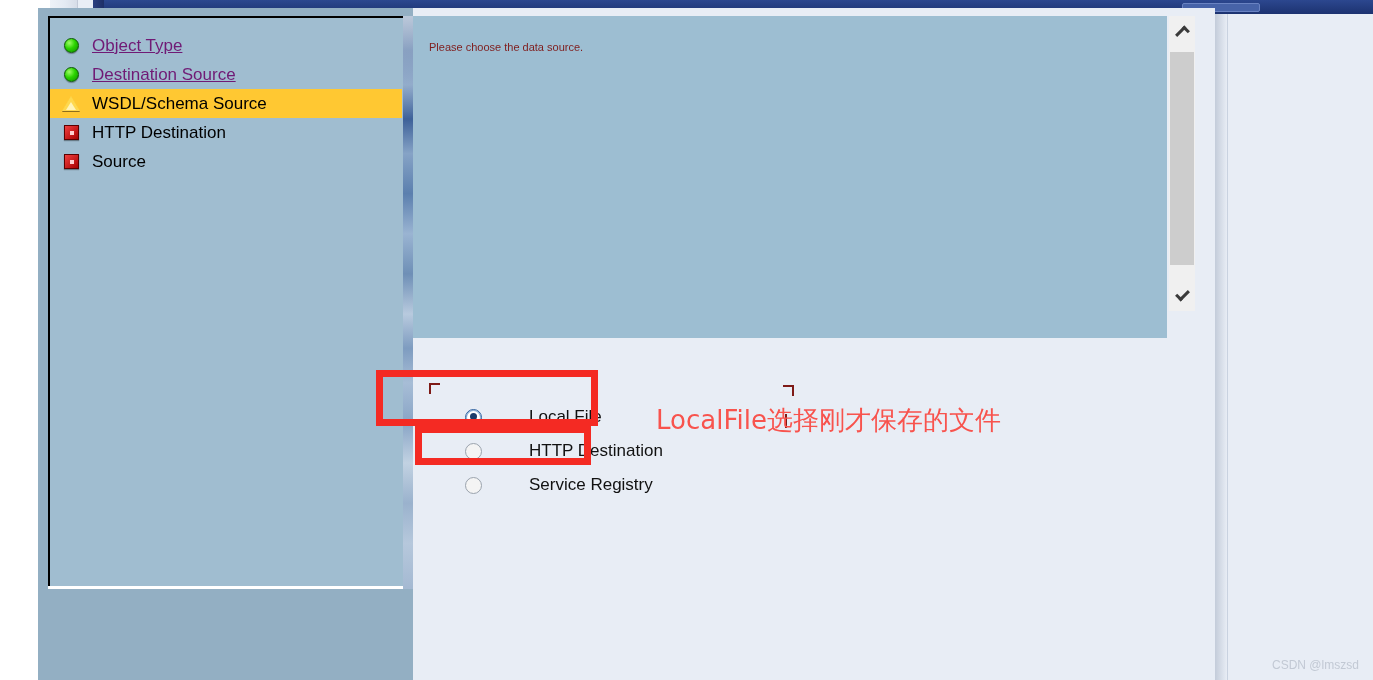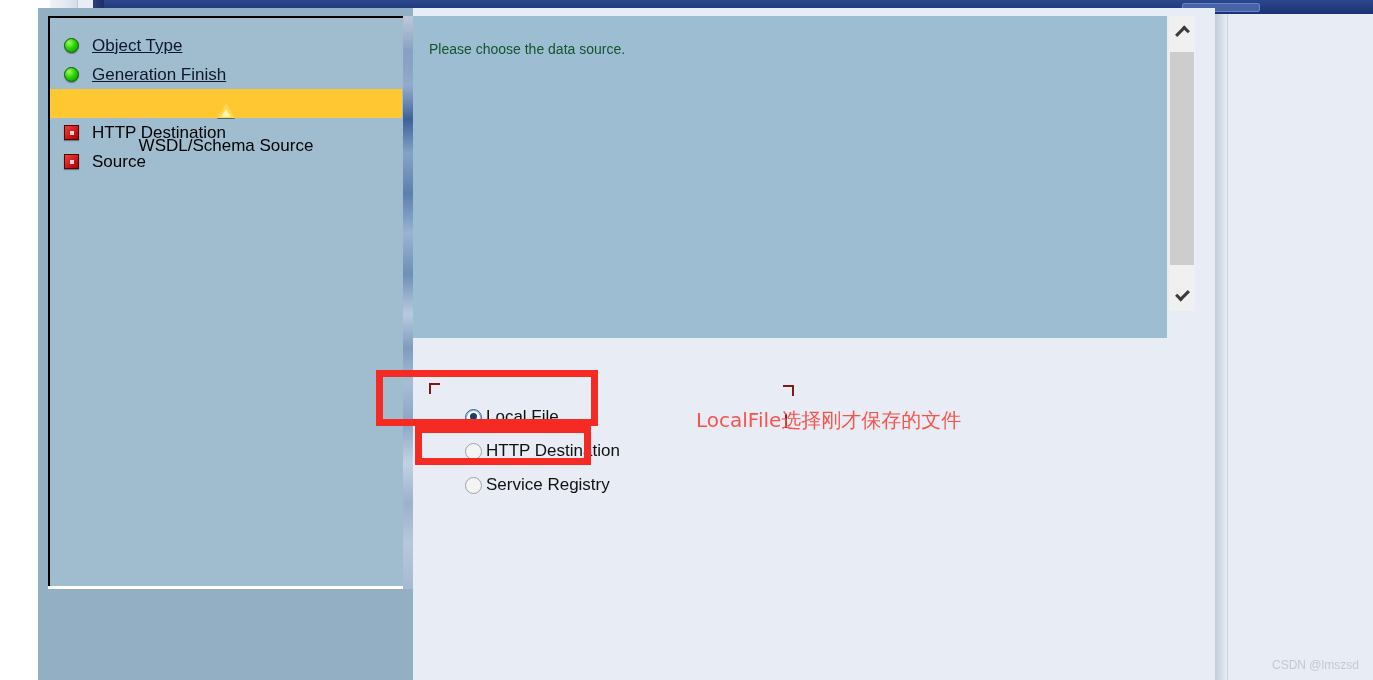--- a/index.html
+++ b/index.html
@@ -114,26 +114,25 @@
   .nav-item .icon-box {
     width: 42px; display: flex; justify-content: center; align-items: center;
     flex: 0 0 42px;
   }
   .nav-label {
     font-size: 17px; color: #000000;
     line-height: 29px;
     white-space: nowrap;
   }
   .nav-item.link .nav-label {
-    color: #0f172a; text-decoration: underline; cursor: pointer;
+    color: #701a75; text-decoration: underline; cursor: pointer;
   }
   .nav-item.current {
     background: #ffc832;
     width: 352px;
-    flex-direction: column;
   }
   .nav-item.current .nav-label { color: #000; }
 
   
   .ic-green {
     width: 15px; height: 15px; border-radius: 50%;
     background: radial-gradient(circle at 33% 30%, #9dfc66 0%, #2bd400 45%, #0e8a00 100%);
     border: 1px solid #0a5a00;
     box-shadow: 0 1px 1px rgba(0,0,0,0.35);
   }
@@ -183,21 +182,21 @@
     width: 802px; height: 672px;
     background: #e8edf5;
   }
   .message-box {
     position: absolute; left: 0; top: 8px;
     width: 754px; height: 322px;
     background: #9dbed2;
   }
   .message-text {
     position: absolute; left: 16px; top: 25px;
-    font-size: 14px; color: #14532d;
+    font-size: 11px; color: #7f1d1d;
     white-space: nowrap;
   }
 
   
   .msg-scrollbar {
     position: absolute; left: 1169px; top: 16px;
     width: 26px; height: 295px;
     background: #f0f0f0;
   }
   .sb-arrow {
@@ -242,21 +241,21 @@
     border-color: #2b5f9e;
     background: #ffffff;
     box-shadow: inset 0 0 0 1px #8fb4da;
   }
   .radio-row.checked .radio-circle::after {
     content: ""; position: absolute;
     left: 3.5px; top: 3.5px; width: 7px; height: 7px;
     border-radius: 50%; background: #1b3d6b;
   }
   .radio-label {
-    font-size: 17px; color: #111; white-space: nowrap;
+    font-size: 17px; color: #111; white-space: nowrap; margin-left: 43px;
   }
 
   
   .anno-box {
     position: absolute;
     border: 7px solid #f42a23;
     background: transparent;
   }
   .anno-box.b-local { left: 376px; top: 370px; width: 222px; height: 56px; }
   .anno-box.b-url   { left: 415px; top: 426px; width: 176px; height: 39px; }
@@ -273,23 +272,23 @@
     border-right: 2px solid #7e1a16;
     border-top: 2px solid #7e1a16;
   }
   .anno-tick2 {
     position: absolute; left: 785px; top: 414px;
     width: 2px; height: 14px;
     background: #7e1a16;
   }
 
   .anno-text {
-    position: absolute; left: 696px; top: 404px;
+    position: absolute; left: 656px; top: 404px;
     color: #f8534d;
-    font-size: 20px;
+    font-size: 26px;
     line-height: 32px;
     white-space: nowrap;
     font-family: "DejaVu Sans", "Liberation Sans", sans-serif;
   }
 
   .watermark {
     position: absolute; left: 1272px; top: 658px;
     font-size: 12px; color: #c2c9d4;
     white-space: nowrap;
   }
@@ -340,21 +339,21 @@
           <span class="icon-box">
               <span class="ic-green"></span>
             </span>
           <span class="nav-label">Object Type</span>
         </div>
 
         <div class="nav-item link">
           <span class="icon-box">
               <span class="ic-green"></span>
             </span>
-          <span class="nav-label">Generation Finish</span>
+          <span class="nav-label">Destination Source</span>
         </div>
 
         <div class="nav-item current">
           <span class="icon-box">
               <span class="ic-warn"></span>
             </span>
           <span class="nav-label">WSDL/Schema Source</span>
         </div>
 
         <div class="nav-item">

